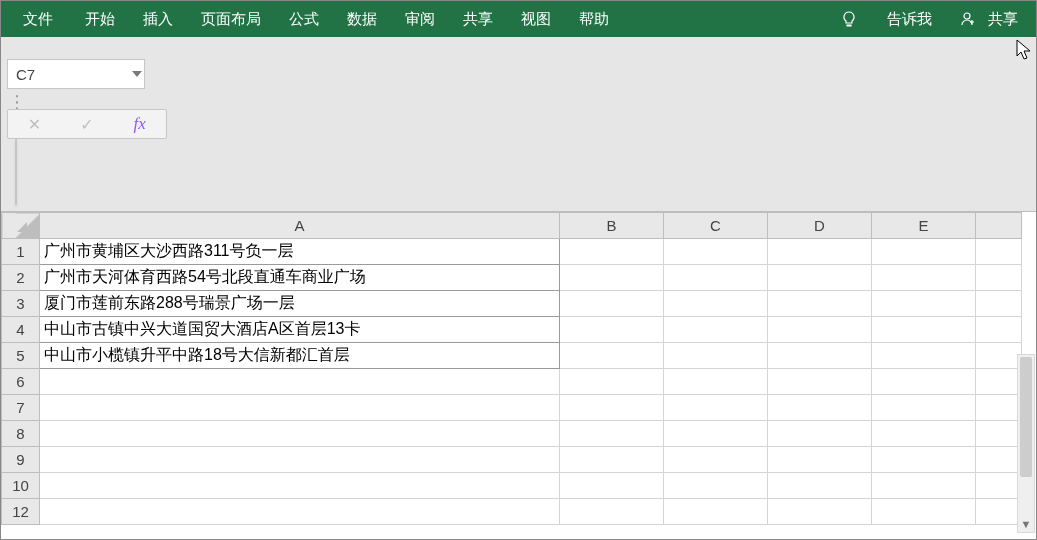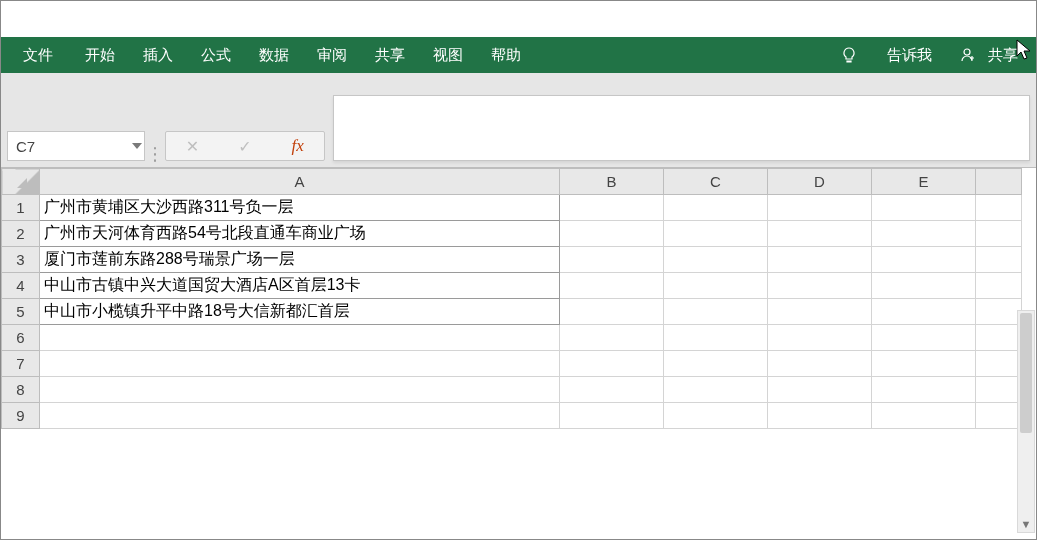--- a/index.html
+++ b/index.html
@@ -15,21 +15,20 @@
   }
   
   .ribbon {
     background: #217346;
     height: 36px;
     display: flex;
     align-items: center;
     color: #fff;
     padding: 0 4px;
     font-size: 15px;
-    margin-top: 36px;
   }
   .ribbon-item {
     padding: 0 14px;
     height: 36px;
     line-height: 36px;
     cursor: pointer;
     white-space: nowrap;
   }
   .ribbon-item.file {
     padding: 0 18px;
@@ -78,25 +77,25 @@
     position: absolute;
     right: 2px;
     top: 50%;
     transform: translateY(-50%);
     width: 0; height: 0;
     border-left: 5px solid transparent;
     border-right: 5px solid transparent;
     border-top: 6px solid #7a7a7a;
   }
   .fb-btn { width: 18px; text-align: center; }
-  .fb-fx { font-style: italic; font-family: "Times New Roman", serif; font-size: 17px; color: #c2410c;}
+  .fb-fx { font-style: italic; font-family: "Times New Roman", serif; font-size: 17px; color: #8b5cf6;}
 
   
   .subribbon { height: auto; padding: 22px 6px 6px 6px; }
-  .formula-row { position: static; display:flex; align-items:flex-end; height:auto;}
+  .formula-row { position: static; display:flex; align-items:flex-start; height:auto;flex-direction:column;}
 
   .col-namebox { width:138px; }
   .col-sep { width:20px; display:flex; justify-content:center; padding-top:6px;}
   .sep-dots { color:#999; font-size:18px; line-height:14px;}
   .col-controls { width:160px; }
   .col-formula { flex:1; }
 
   .controls-inner {
     height:30px;
     display:flex;
@@ -209,20 +208,21 @@
 </style>
 </head>
 <body>
 
 <div class="app">
 
   <div class="ribbon">
     <div class="ribbon-item file">文件</div>
     <div class="ribbon-item">开始</div>
     <div class="ribbon-item">插入</div>
+    <div class="ribbon-item">页面布局</div>
     <div class="ribbon-item">公式</div>
     <div class="ribbon-item">数据</div>
     <div class="ribbon-item">审阅</div>
     <div class="ribbon-item">共享</div>
     <div class="ribbon-item">视图</div>
     <div class="ribbon-item">帮助</div>
     <div class="ribbon-spacer"></div>
     <div class="ribbon-right">
       <div class="ribbon-item" style="display:flex;align-items:center;gap:24px;">
         <span class="ribbon-icon">
@@ -370,20 +370,38 @@
           </tr>
           <tr>
             <td class="rowhdr">9</td>
             <td class="cell"></td>
             <td class="cell"></td>
             <td class="cell"></td>
             <td class="cell"></td>
             <td class="cell"></td>
             <td class="cell"></td>
           </tr>
+          <tr>
+            <td class="rowhdr">10</td>
+            <td class="cell"></td>
+            <td class="cell"></td>
+            <td class="cell"></td>
+            <td class="cell"></td>
+            <td class="cell"></td>
+            <td class="cell"></td>
+          </tr>
+          <tr>
+            <td class="rowhdr">12</td>
+            <td class="cell"></td>
+            <td class="cell"></td>
+            <td class="cell"></td>
+            <td class="cell"></td>
+            <td class="cell"></td>
+            <td class="cell"></td>
+          </tr>
         </tbody>
     </table>
 
     <div class="vscroll">
       <div class="arrow up">▲</div>
       <div class="thumb"></div>
       <div class="arrow down">▼</div>
     </div>
   </div>
 

